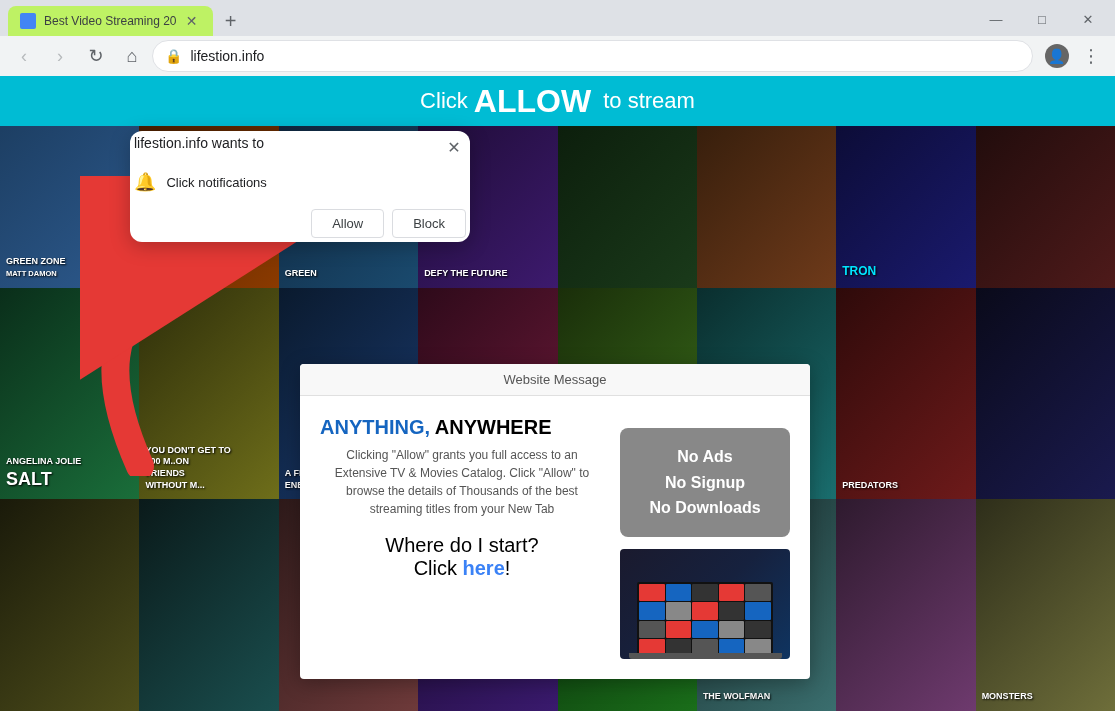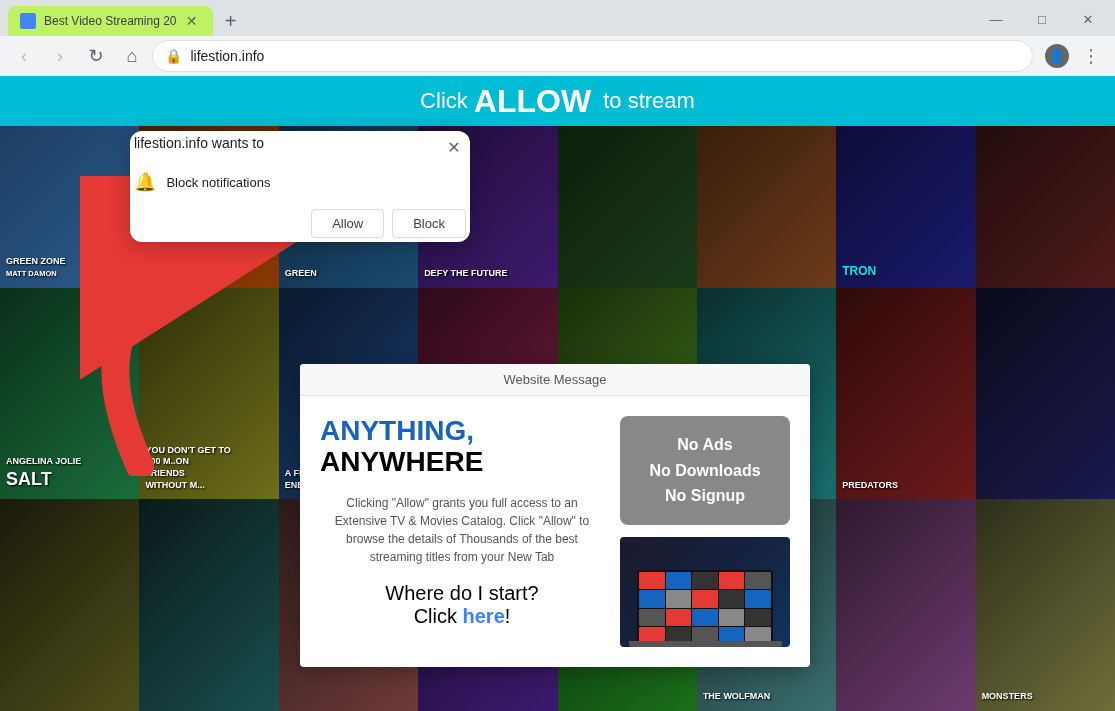--- a/index.html
+++ b/index.html
@@ -313,24 +313,24 @@
 
     .message-title {
       font-size: 28px;
       font-weight: 900;
       color: #000;
       line-height: 1.1;
       margin-bottom: 8px;
     }
 
     .message-subtitle {
-      font-size: 28px;
+      font-size: 20px;
       font-weight: 900;
       line-height: 1.1;
-      margin-bottom: 16px;
+      margin-bottom: 8px;
     }
 
     .message-subtitle .blue { color: #1565c0; }
     .message-subtitle .black { color: #000; }
 
     .message-desc {
       font-size: 12px;
       color: #555;
       text-align: center;
       line-height: 1.5;
@@ -358,20 +358,21 @@
 
     .no-ads-box {
       background: #888;
       border-radius: 8px;
       padding: 16px 28px;
       text-align: center;
       color: white;
       font-size: 16px;
       font-weight: bold;
       line-height: 1.6;
+      margin-top: 12px;
     }
 
     .laptop-image {
       width: 100%;
       height: 110px;
       background: linear-gradient(135deg, #1a1a2e 0%, #16213e 50%, #0f3460 100%);
       border-radius: 4px;
       position: relative;
       overflow: hidden;
       display: flex;
@@ -558,21 +559,21 @@
     <span>&nbsp;to stream</span>
   </div>
 
   <div class="notification-popup">
     <div class="notification-popup-header">
       <span class="notification-popup-title">lifestion.info wants to</span>
       <div class="notification-popup-close">✕</div>
     </div>
     <div class="notification-item">
       <span class="bell-icon">🔔</span>
-      <span class="notification-item-text">Block notifications</span>
+      <span class="notification-item-text">Click notifications</span>
     </div>
     <div class="notification-buttons">
       <button class="notif-btn">Allow</button>
       <button class="notif-btn">Block</button>
     </div>
   </div>
 
   <div class="red-arrow">
     <svg class="arrow" viewBox="0 0 280 300">
 
@@ -594,22 +595,22 @@
         </div>
         <div class="message-desc">Clicking "Allow" grants you full access to an Extensive TV &amp; Movies Catalog. Click "Allow" to browse the details of Thousands of the best streaming titles from your New Tab</div>
         <div class="message-cta">
           <span>Where do I start?</span><br>
           <span>Click </span><span class="here">here</span><span>!</span>
         </div>
       </div>
       <div class="message-right">
         <div class="no-ads-box">
           <div>No Ads</div>
+          <div>No Signup</div>
           <div>No Downloads</div>
-          <div>No Signup</div>
         </div>
         <div class="laptop-image">
           <div class="laptop-screen" id="laptop-screen-grid">
               <div class="laptop-cell" style="background: rgb(229, 57, 53);"></div>
               <div class="laptop-cell" style="background: rgb(21, 101, 192);"></div>
               <div class="laptop-cell" style="background: rgb(51, 51, 51);"></div>
               <div class="laptop-cell" style="background: rgb(229, 57, 53);"></div>
               <div class="laptop-cell" style="background: rgb(85, 85, 85);"></div>
               <div class="laptop-cell" style="background: rgb(21, 101, 192);"></div>
               <div class="laptop-cell" style="background: rgb(136, 136, 136);"></div>

